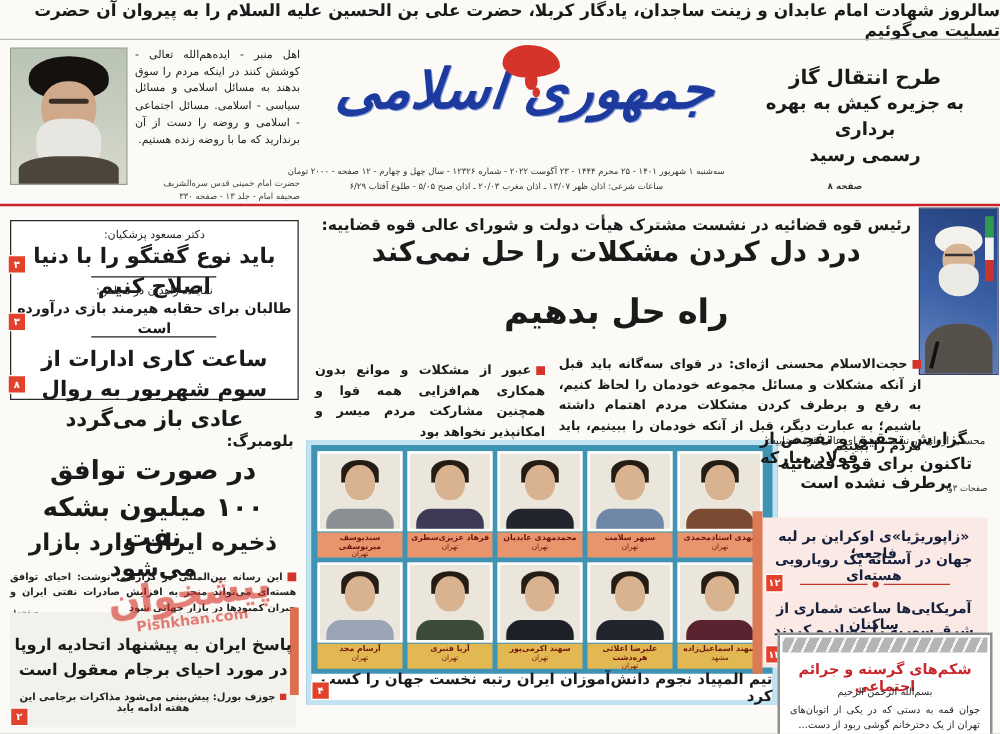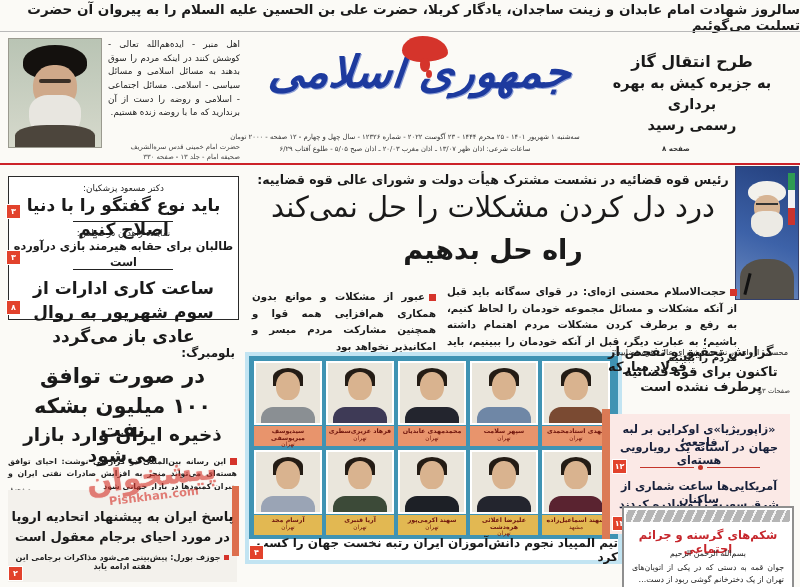--- a/index.html
+++ b/index.html
@@ -33,21 +33,21 @@
   #drip2{top:24px;left:168px;width:10px;height:14px;border-radius:50% 50% 60% 60%;}
   #drip3{top:36px;left:174px;width:6px;height:8px;border-radius:50%;}
   #datelines{top:132px;left:222px;width:366px;font-size:6.8px;color:#333;line-height:1.7;}
   #gas-block{top:50px;left:592px;width:200px;}
   #gas-block div{line-height:1.45;}
   #gas-l1{font-size:16px;} #gas-l2{font-size:14.5px;} #gas-l3{font-size:14.5px;}
   #gas-page{font-size:7px;color:#333;margin-top:8px;text-align:left;padding-left:70px;}
   #red-rule{top:163px;left:0;width:800px;height:2px;background:#cc2229;}
   
   #lead-kicker{top:172px;left:250px;width:486px;font-size:12.5px;}
-  #lead-h1{top:190px;left:250px;width:486px;font-size:29px;font-weight:400;letter-spacing:-0.5px;}
+  #lead-h1{top:190px;left:250px;width:486px;font-size:22px;font-weight:700;letter-spacing:-0.5px;}
   #lead-h2{top:234px;left:250px;width:486px;font-size:27px;font-weight:900;}
   #ejei-photo{top:166px;left:735px;width:62px;height:132px;background:linear-gradient(200deg,#24407e 0%,#3d62a8 55%,#6e8cc0 100%);overflow:hidden;border:1px solid #33406b;}
   .flag{position:absolute;top:6px;right:3px;width:7px;height:52px;}
   .flag div{width:100%;height:33.3%;}
   .fl-g{background:#2e9b53;} .fl-w{background:#f2f2f2;} .fl-r{background:#c8342e;}
   .ej-turban{position:absolute;top:14px;left:12px;width:38px;height:22px;background:#f3f1ec;border-radius:50% 50% 45% 45%;}
   .ej-face{position:absolute;top:28px;left:18px;width:26px;height:26px;background:#d7b494;border-radius:46%;}
   .ej-glass{position:absolute;top:36px;left:20px;width:22px;height:5px;border-top:2px solid #333;}
   .ej-beard{position:absolute;top:44px;left:15px;width:32px;height:26px;background:#eceae4;border-radius:40% 40% 55% 55%;}
   .ej-robe{position:absolute;bottom:0;left:4px;width:54px;height:40px;background:#55514a;border-radius:45% 45% 0 0;}

